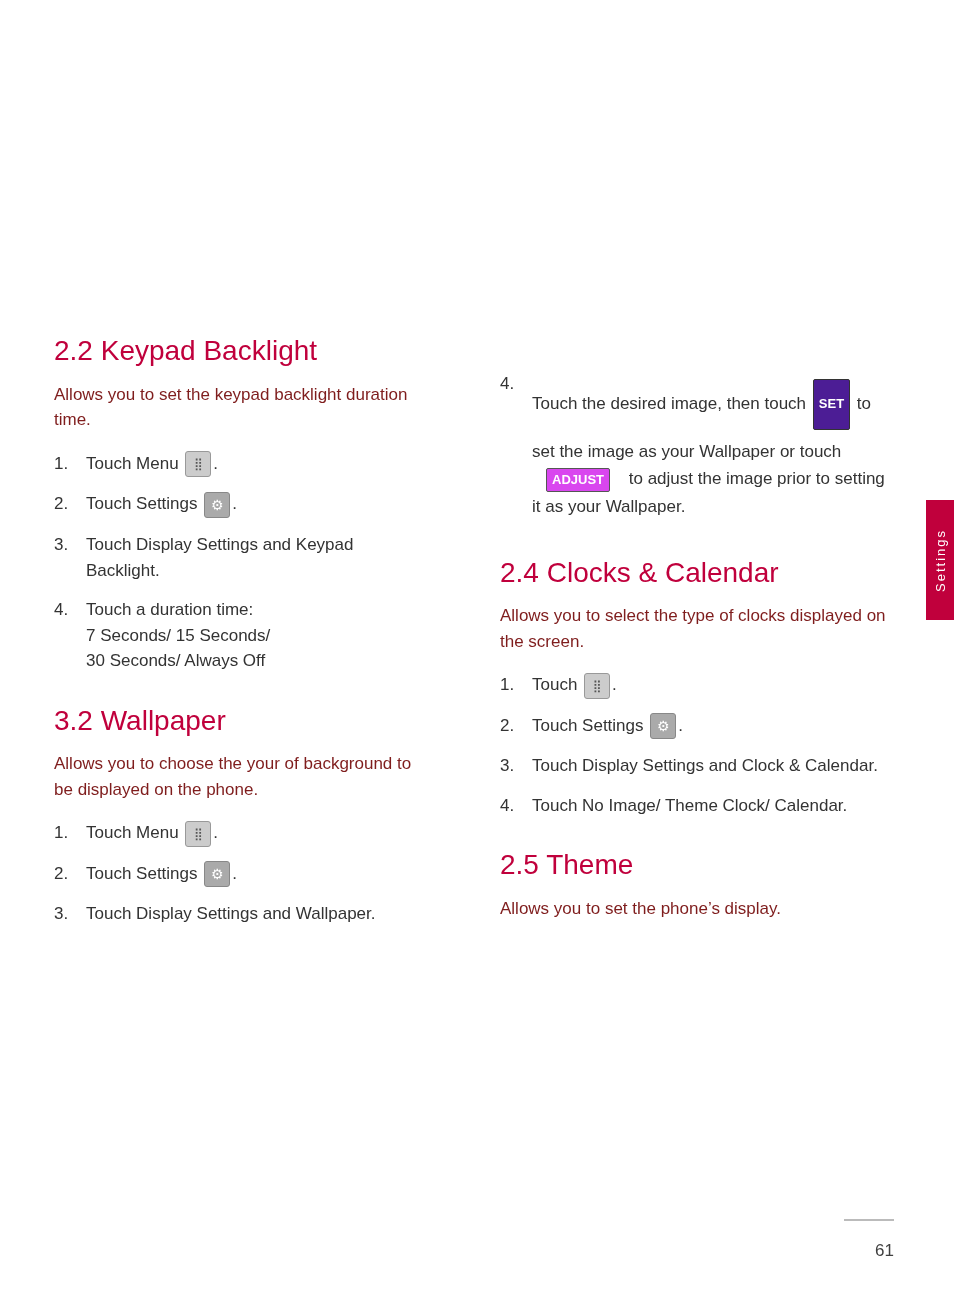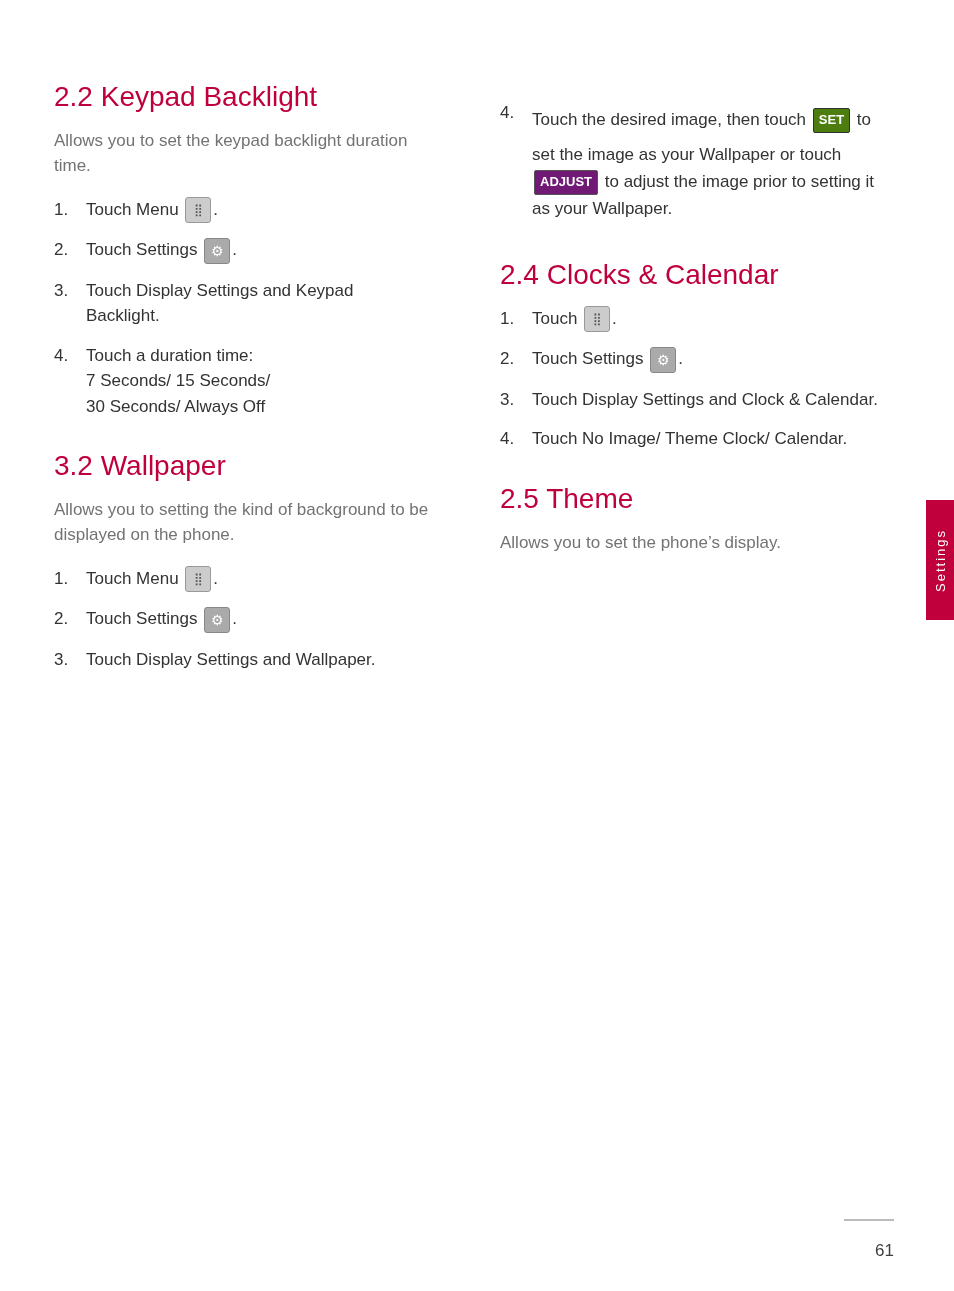--- a/index.html
+++ b/index.html
@@ -18,20 +18,21 @@
       position: relative;
       overflow-x: hidden;
     }
 
     .page-container {
       display: flex;
       width: 954px;
       min-height: 1291px;
       padding: 60px 0 60px 0;
       position: relative;
+      align-items: center;
     }
 
     .left-column {
       width: 460px;
       padding: 20px 30px 20px 54px;
     }
 
     .right-column {
       width: 460px;
       padding: 20px 30px 20px 40px;
@@ -40,21 +41,21 @@
     .section-title {
       font-size: 28px;
       font-weight: 400;
       color: #c0003c;
       margin-bottom: 14px;
       line-height: 1.2;
     }
 
     .section-body {
       font-size: 17px;
-      color: #737373;
+      color: #7f1d1d;
       line-height: 1.5;
       margin-bottom: 18px;
     }
 
     .step-list {
       list-style: none;
       margin-bottom: 30px;
     }
 
     .step-item {
@@ -75,41 +76,41 @@
     .step-content {
       flex: 1;
     }
 
     .bold {
       font-weight: normal;
     }
 
     .set-badge {
       display: inline-block;
-      background: #4d7c0f;
+      background: #4c1d95;
+      color: #fff;
+      font-size: 13px;
+      font-weight: bold;
+      padding: 14px 5px;
+      border-radius: 2px;
+      vertical-align: middle;
+      margin: 8px 2px;
+      border: 1px solid #333;
+    }
+
+    .adjust-badge {
+      display: inline-block;
+      background: #d946ef;
       color: #fff;
       font-size: 13px;
       font-weight: bold;
       padding: 1px 5px;
       border-radius: 2px;
       vertical-align: middle;
-      margin: 8px 2px;
-      border: 1px solid #333;
-    }
-
-    .adjust-badge {
-      display: inline-block;
-      background: #701a75;
-      color: #fff;
-      font-size: 13px;
-      font-weight: bold;
-      padding: 1px 5px;
-      border-radius: 2px;
-      vertical-align: middle;
-      margin: 0 2px;
+      margin: 0 14px;
       border: 1px solid #555;
     }
 
     
     .side-tab {
       position: absolute;
       right: 0;
       top: 50%;
       transform: translateY(-50%);
       width: 28px;
@@ -228,21 +229,21 @@
           <span class="step-content">
             Touch a duration time:<br>
             <span class="bold">7 Seconds/ 15 Seconds/<br>30 Seconds/ Always Off</span>
           </span>
         </li>
       </ul>
     </div>
 
     <div>
       <h2 class="section-title">3.2  Wallpaper</h2>
-      <p class="section-body">Allows you to setting the kind of background to be displayed on the phone.</p>
+      <p class="section-body">Allows you to choose the your of background to be displayed on the phone.</p>
 
       <ul class="step-list">
 
         <li class="step-item">
           <span class="step-num">1.</span>
           <span class="step-content">
             Touch <span class="bold">Menu</span>
             <span class="menu-dots-icon"></span>.
           </span>
         </li>
@@ -276,20 +277,21 @@
           <span class="set-badge">SET</span>
           to set the image as your Wallpaper or touch
           <span class="adjust-badge">ADJUST</span>
           to adjust the image prior to setting it as your Wallpaper.
         </span>
       </div>
     </div>
 
     <div style="margin-bottom: 30px;">
       <h2 class="section-title">2.4 Clocks &amp; Calendar</h2>
+      <p class="section-body">Allows you to select the type of clocks displayed on the screen.</p>
 
       <ul class="step-list">
 
         <li class="step-item">
           <span class="step-num">1.</span>
           <span class="step-content">
             Touch <span class="menu-dots-icon"></span>.
           </span>
         </li>
 

